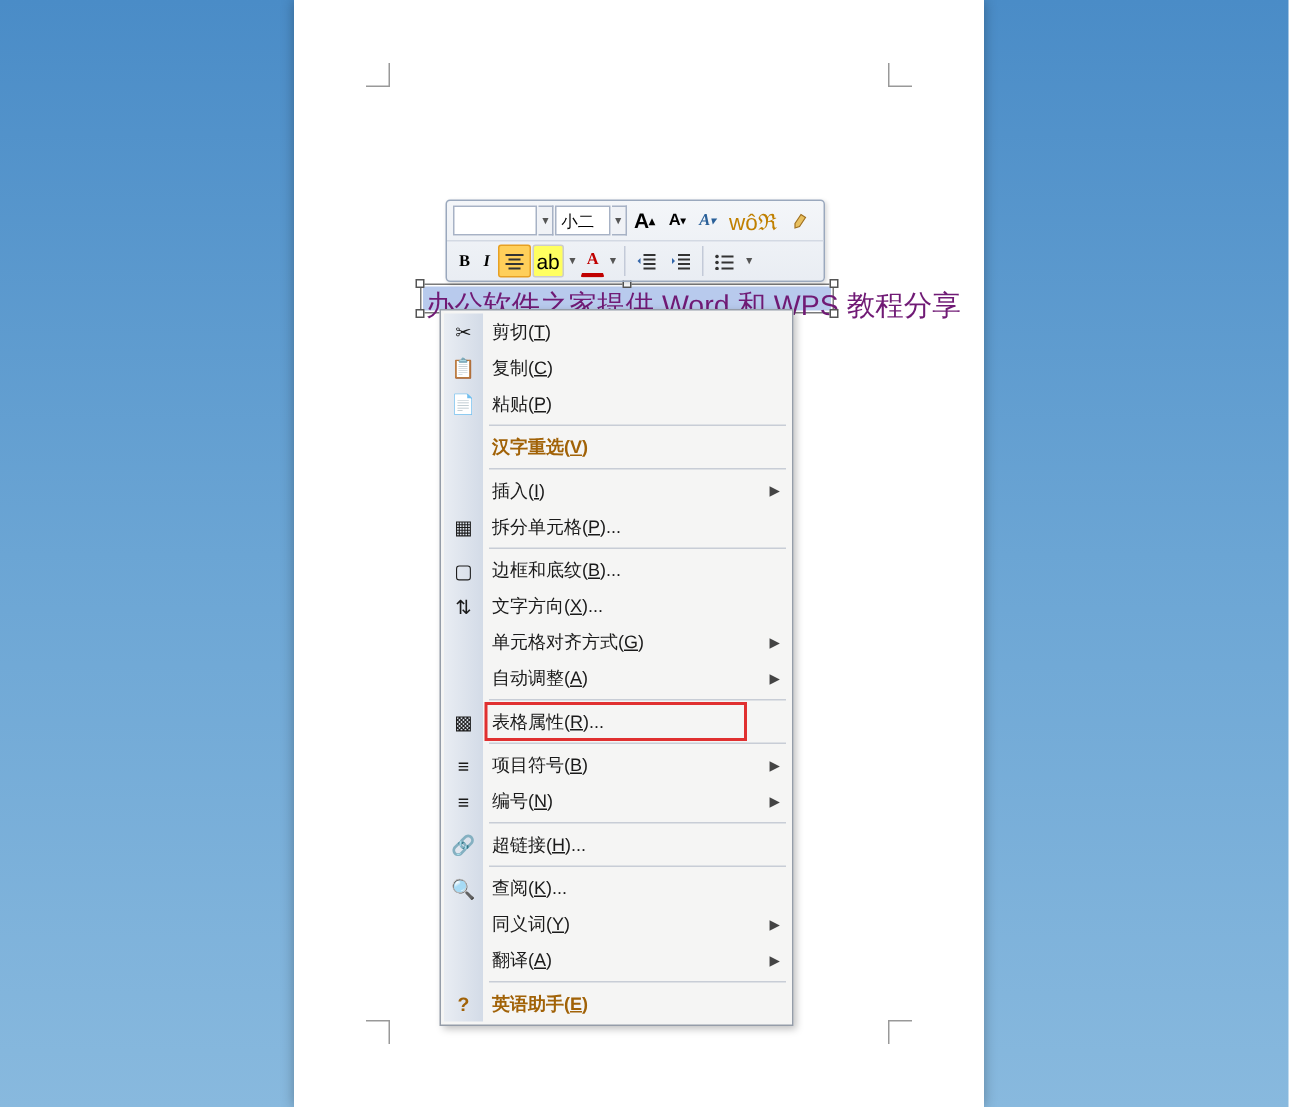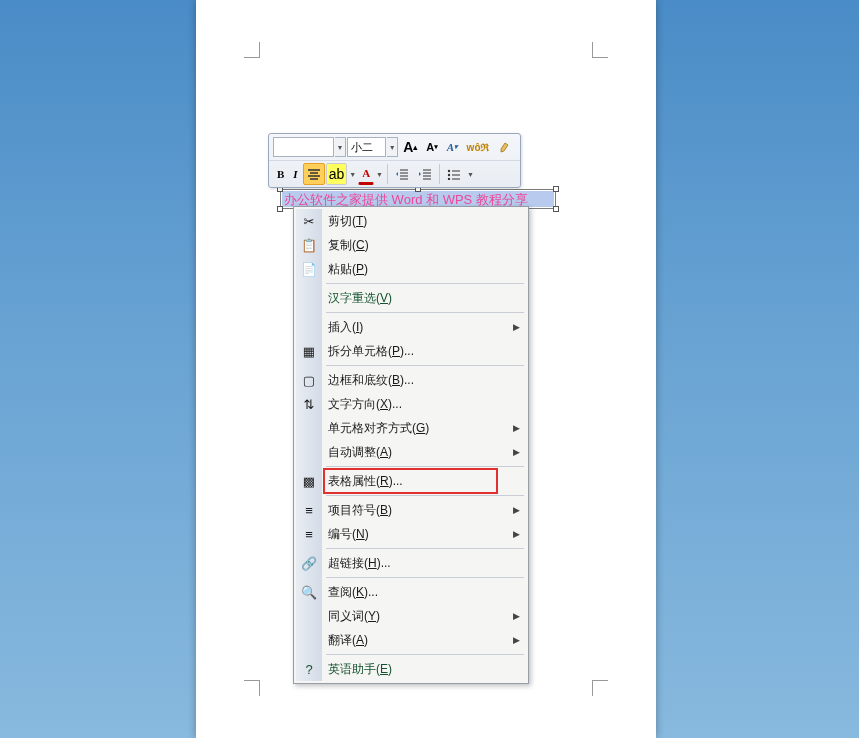--- a/index.html
+++ b/index.html
@@ -25,21 +25,21 @@
       position: absolute;
       border-color: #999;
     }
     .crop-tl { top: 42px; left: 48px; width: 16px; height: 16px; border-right: 1px solid #999; border-bottom: 1px solid #999; }
     .crop-tr { top: 42px; right: 48px; width: 16px; height: 16px; border-left: 1px solid #999; border-bottom: 1px solid #999; }
     .crop-bl { bottom: 42px; left: 48px; width: 16px; height: 16px; border-right: 1px solid #999; border-top: 1px solid #999; }
     .crop-br { bottom: 42px; right: 48px; width: 16px; height: 16px; border-left: 1px solid #999; border-top: 1px solid #999; }
     
     .mini-toolbar {
       position: absolute;
-      left: 268px;
+      left: 297px;
       top: 133px;
       width: 253px;
       background: linear-gradient(180deg, #f4f6f9 0%, #e9edf3 100%);
       border: 1px solid #9aa8bd;
       border-radius: 3px;
       box-shadow: 1px 1px 3px rgba(0,0,0,0.15);
       z-index: 5;
     }
     .toolbar-row {
       display: flex;
@@ -106,22 +106,22 @@
       width: 276px;
       height: 20px;
       border: 1px solid #7a7a7a;
       background: #fff;
       z-index: 2;
     }
     .table-selection .cell-text {
       position: absolute;
       left: 3px;
       top: 1px;
-      font-size: 13px;
-      color: #ec4899;
+      font-size: 19px;
+      color: #701a75;
       white-space: nowrap;
     }
     .table-selection .highlight {
       position: absolute;
       left: 1px;
       top: 1px;
       right: 1px;
       height: 16px;
       background: rgba(51,102,204,0.35);
     }
@@ -158,21 +158,21 @@
     .menu-item {
       display: flex;
       align-items: center;
       height: 24px;
       padding-left: 32px;
       padding-right: 18px;
       position: relative;
       cursor: pointer;
       color: #1a1a1a;
     }
-    .menu-item.disabled { color: #14532d; cursor: default; }
+    .menu-item.disabled { color: #a16207; cursor: default; font-weight: bold; }
     .menu-item .label { font-size: 12px; }
     .menu-item .arrow {
       position: absolute;
       right: 6px;
       font-size: 9px;
       color: #444;
     }
     .menu-item .icon {
       position: absolute;
       left: 5px;
@@ -232,21 +232,21 @@
     <div class="drop-arrow">▼</div>
     <span class="tb-btn" style="font-weight:bold;font-size:14px">
         <span>A</span>
         <sup style="font-size:8px">▴</sup>
       </span>
     <span class="tb-btn" style="font-weight:bold;font-size:11px">
         <span>A</span>
         <sup style="font-size:7px">▾</sup>
       </span>
     <span class="tb-btn" style="font-style:italic;color:#2a6099;font-family:serif;font-weight:bold">A<sub style="font-size:7px">▾</sub></span>
-    <span class="tb-btn" style="color:#c08000;font-weight:bold;font-size:10px">wôℜ</span>
+    <span class="tb-btn" style="color:#c08000;font-weight:normal;font-size:15px">wôℜ</span>
     <span class="tb-btn">
       <svg width="14" height="14" viewBox="0 0 14 14">
           <path d="M3 9l4-6 3 2-4 6-3 1z" fill="#e8c060" stroke="#a07020" stroke-width="0.8"></path>
         </svg>
     </span>
   </div>
   <div class="toolbar-row">
     <span class="tb-btn" style="font-weight:bold;font-family:serif">B</span>
     <span class="tb-btn" style="font-style:italic;font-family:serif;font-weight:bold">I</span>
     <span class="tb-btn active">

